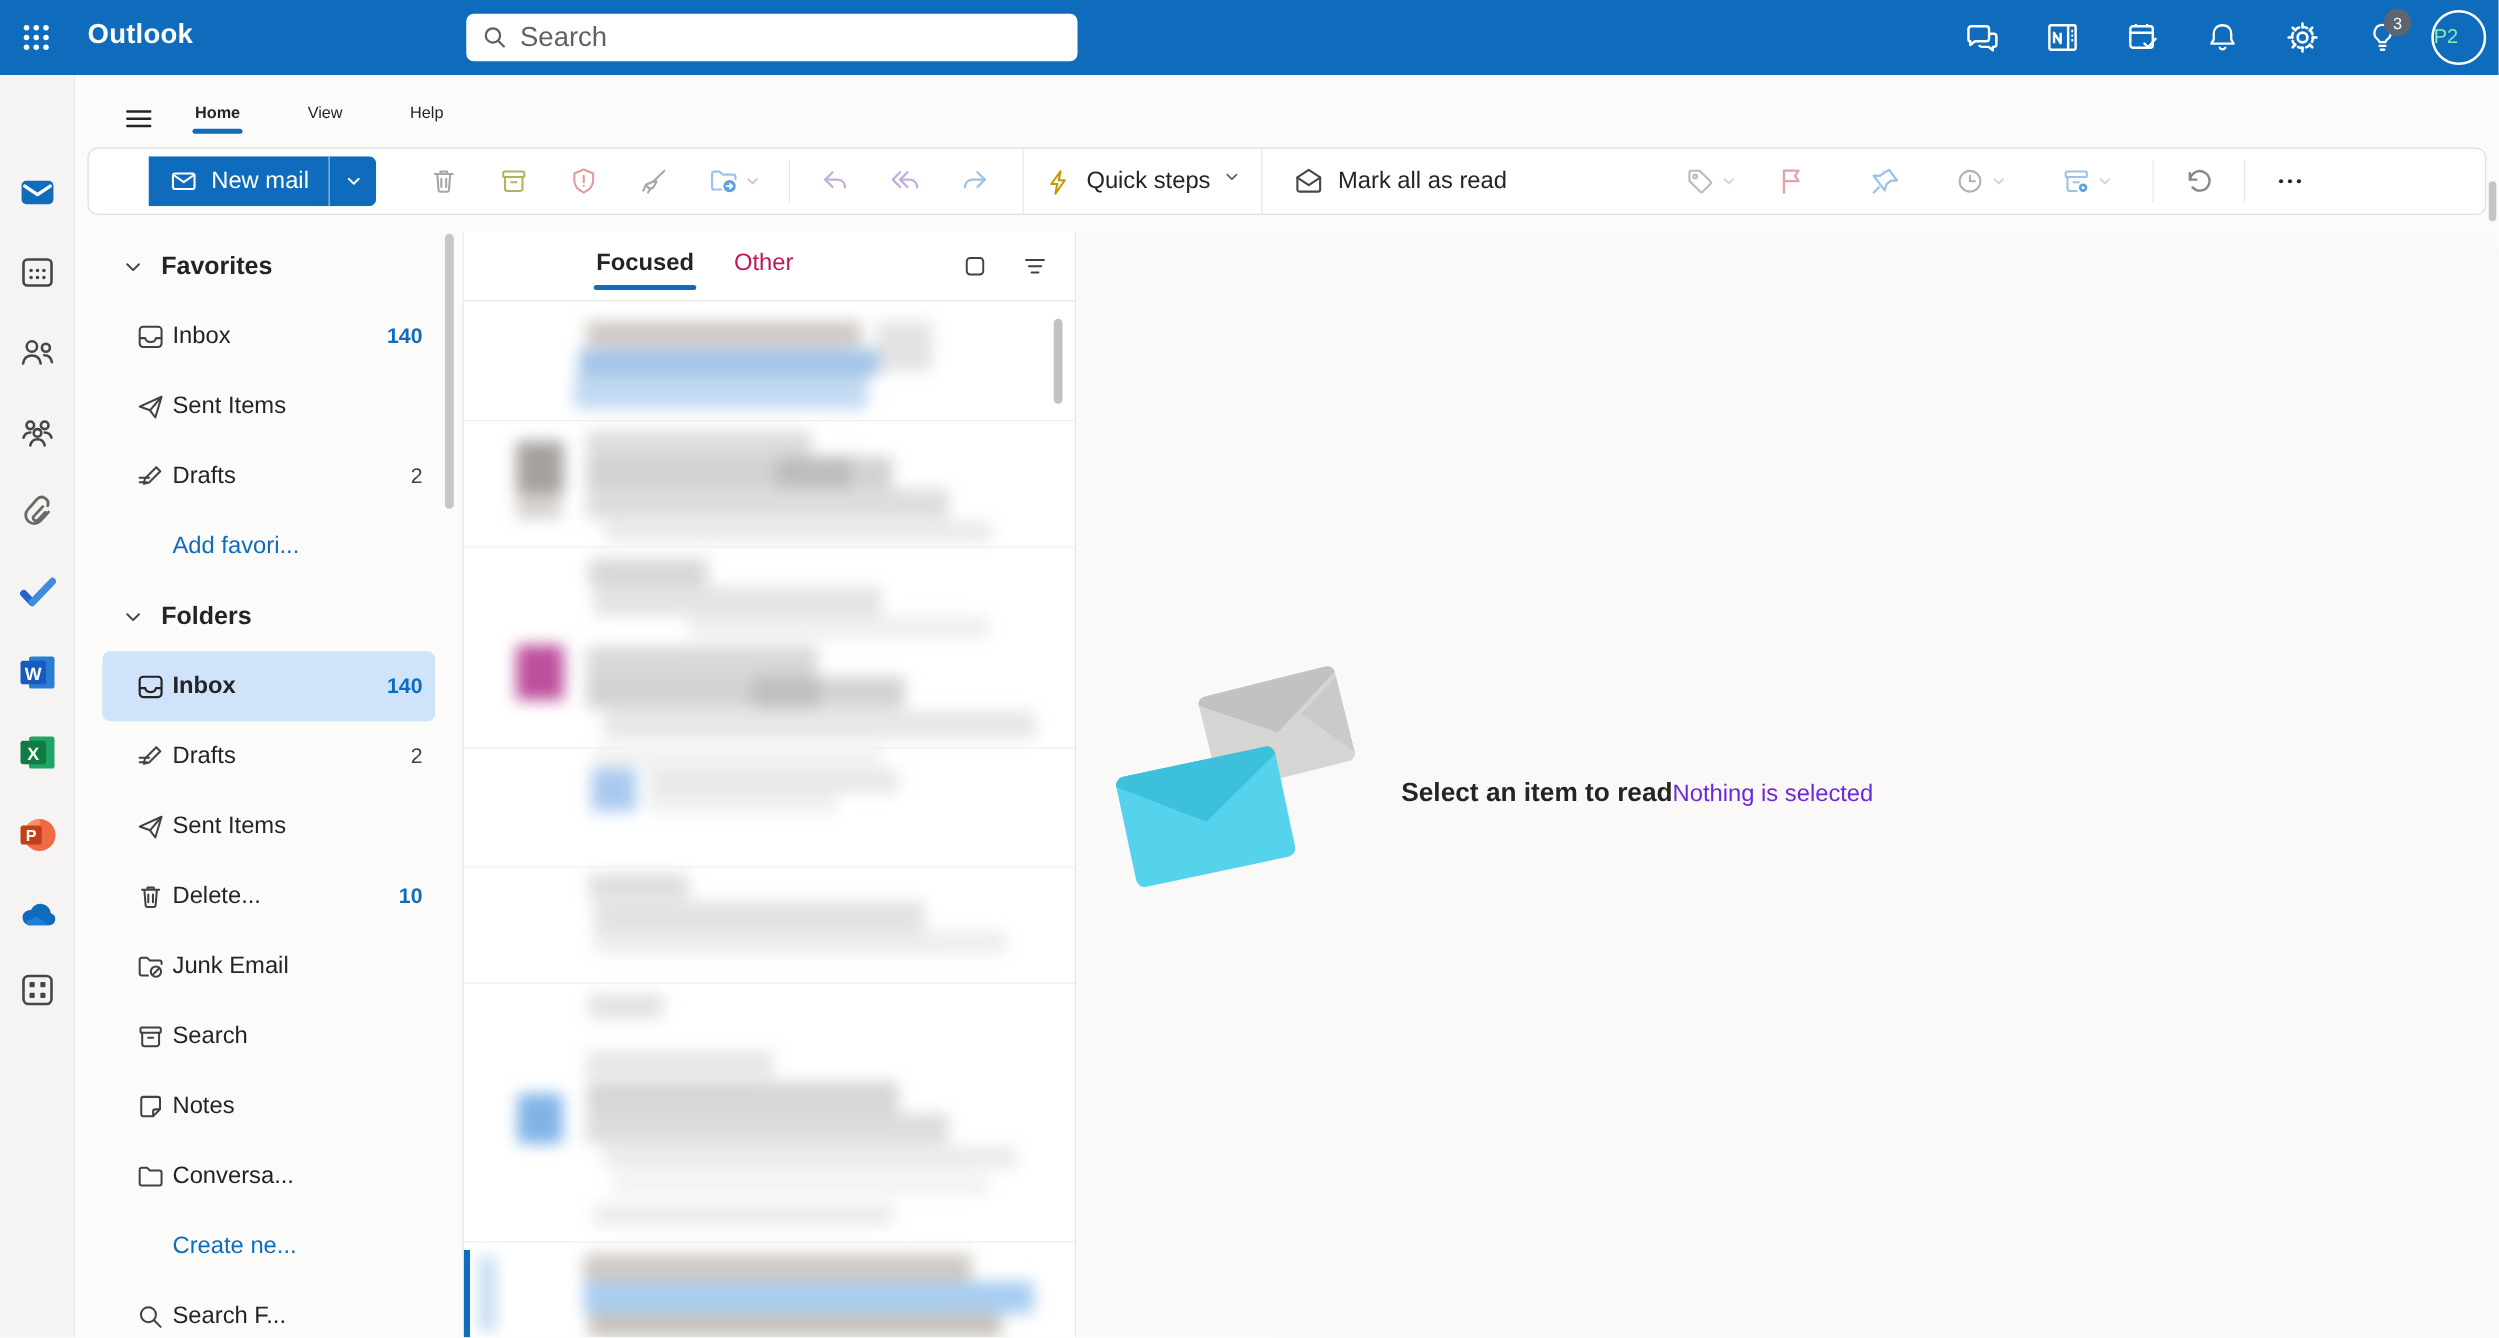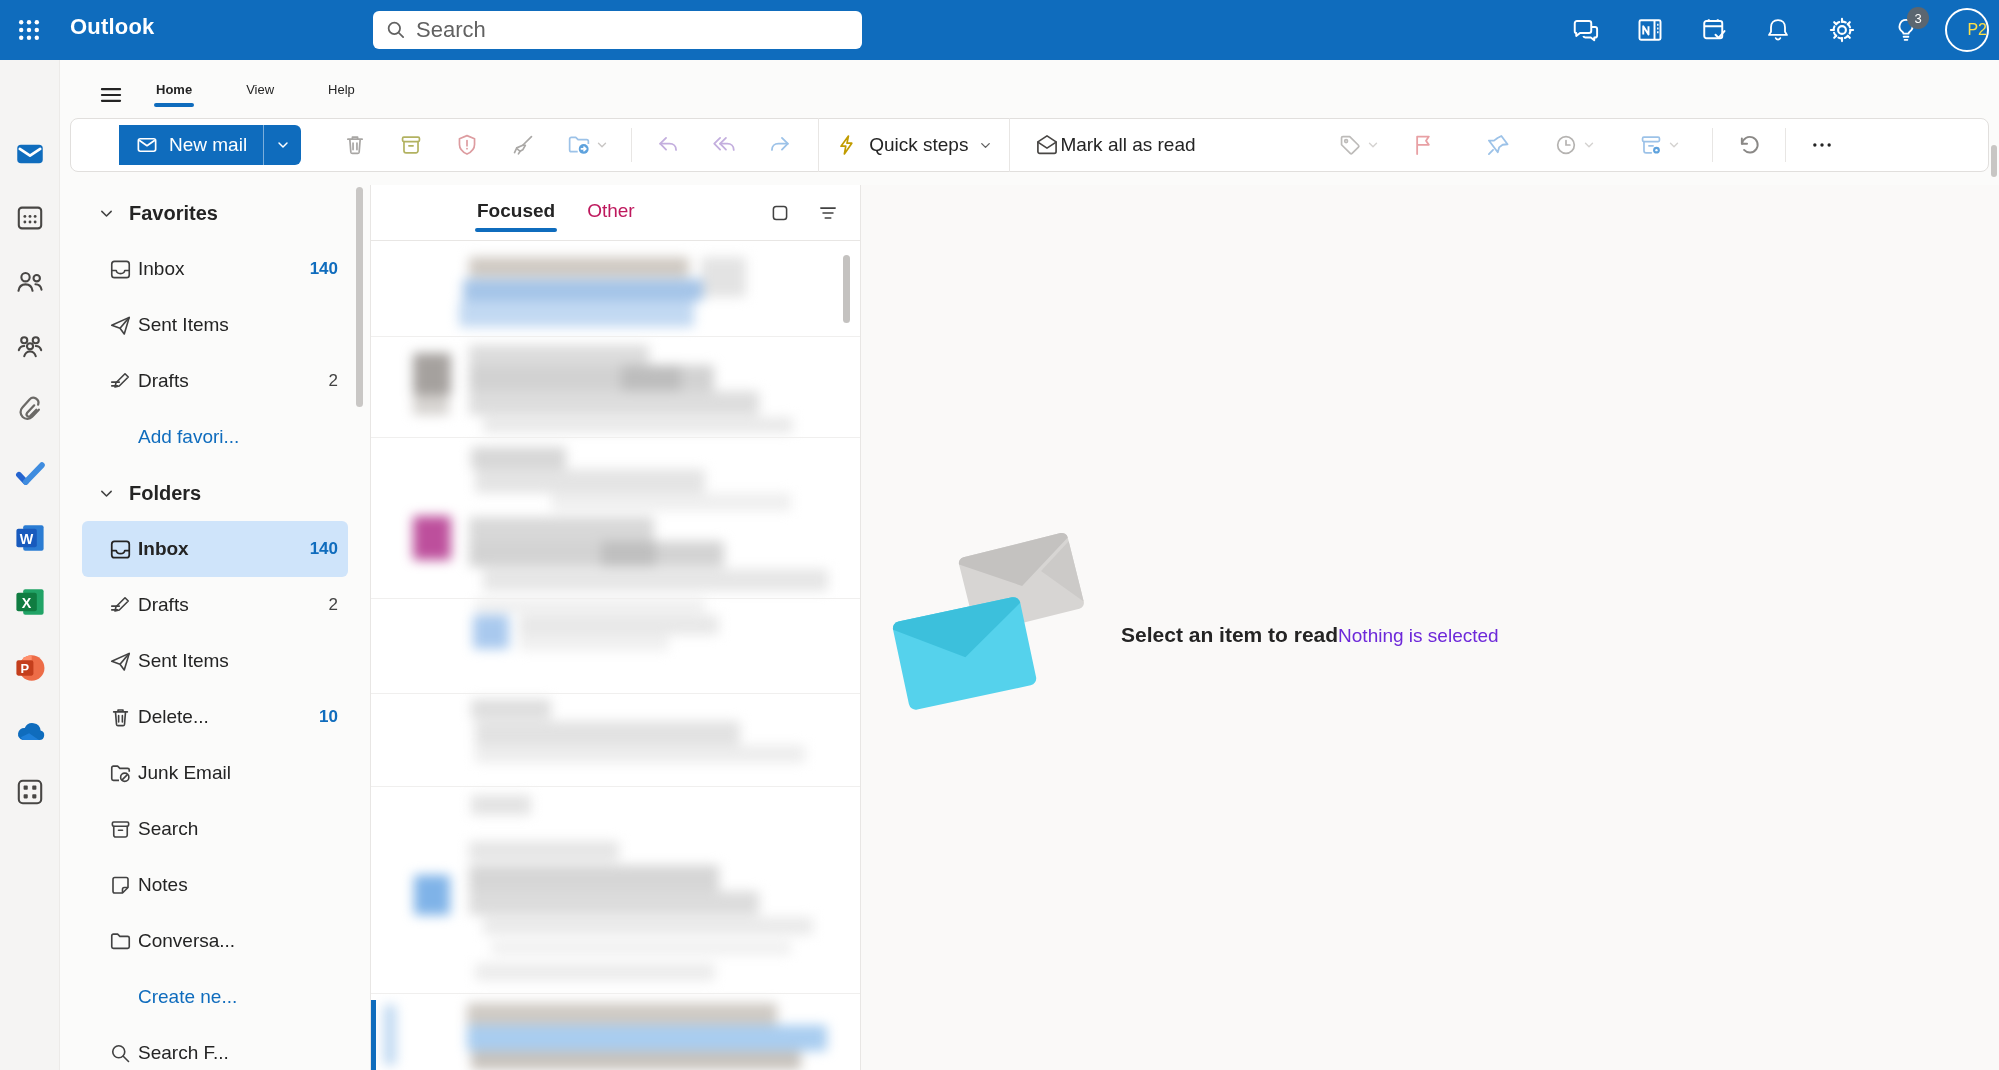--- a/index.html
+++ b/index.html
@@ -11,44 +11,44 @@
   
   .tophdr { position:absolute; left:0; top:0; width:1999px; height:60px; background:var(--accent); display:flex; align-items:center; }
   .waffle-btn { position:absolute; left:8px; top:10px; width:42px; height:40px; display:flex; align-items:center; justify-content:center; cursor:pointer; }
   .app-name { position:absolute; left:70px; top:14px; color:#fff; font-size:22px; font-weight:bold; letter-spacing:.2px; }
   .searchbox { position:absolute; left:373px; top:11px; width:489px; height:38px; background:#fff; border-radius:6px; display:flex; align-items:center; padding:0 12px; gap:9px; }
   .searchbox input { border:none; outline:none; font-size:22px; color:#14532d; flex:1; font-family:Liberation Sans, sans-serif; background:transparent; }
   .searchbox input::placeholder { color:#616161; }
   .hdr-right { position:absolute; right:10px; top:0; height:60px; display:flex; align-items:center; gap:14px; }
   .hbtn { width:50px; height:50px; display:flex; align-items:center; justify-content:center; position:relative; cursor:pointer; border-radius:6px; }
   .badge { position:absolute; top:2px; right:2px; min-width:22px; height:22px; border-radius:11px; background:var(--badge_bg); color:#fff; font-size:13px; display:flex; align-items:center; justify-content:center; }
-  .avatar { width:44px; height:44px; border-radius:50%; border:2px solid #fff; color:#fde047; display:flex; align-items:center; justify-content:flex-end; font-size:16px; cursor:pointer; }
+  .avatar { width:44px; height:44px; border-radius:50%; border:2px solid #fff; color:#86efac; display:flex; align-items:center; justify-content:flex-start; font-size:16px; cursor:pointer; }
 
   
   .rail { position:absolute; left:0; top:60px; width:60px; height:1010px; background:#f5f4f3; border-right:1px solid #eceae8; }
   .rail .rbtn { position:absolute; left:0; width:60px; height:52px; display:flex; align-items:center; justify-content:center; cursor:pointer; }
 
   
   .ribbon { position:absolute; left:60px; top:60px; width:1939px; height:125px; background:#fbfbfa; }
   .hamburger { position:absolute; left:30px; top:16px; width:42px; height:38px; display:flex; align-items:center; justify-content:center; cursor:pointer; border-radius:4px; }
   .tabs { position:absolute; left:82px; top:12px; display:flex; gap:26px; }
   .tab { font-size:13px; color:#242424; padding:10px 14px 14px; position:relative; cursor:pointer; }
   .tab.active { font-weight:bold; }
   .tab.active::after { content:""; position:absolute; left:12px; right:12px; bottom:4px; height:4px; border-radius:2px; background:var(--accent); }
 
   .toolbar { position:absolute; left:10px; top:58px; width:1919px; height:54px; background:#fff; border:1px solid #e1dfdd; border-radius:8px; display:flex; align-items:center; padding:0 8px; }
   .nm-split { display:flex; height:40px; border-radius:6px; overflow:hidden; margin-right:26px; cursor:pointer;padding-left:40px; }
   .nm-main { background:var(--accent); color:#fff; display:flex; align-items:center; gap:10px; padding:0 16px; font-size:19px; }
   .nm-arrow { background:var(--accent); border-left:1px solid rgba(255,255,255,.45); width:38px; display:flex; align-items:center; justify-content:center; }
   .tbtn { width:42px; height:40px; display:flex; align-items:center; justify-content:center; border-radius:4px; cursor:pointer; margin:0 7px; }
   .tbtn.wchev { width:58px; gap:3px; }
   .tsep { width:1px; height:34px; background:#e8e6e4; margin:0 8px; }
-  .qsteps { height:54px; display:flex; align-items:center; gap:10px; padding:0 16px; border-left:1px solid #e8e6e4; border-right:1px solid #e8e6e4; margin:0 10px; cursor:pointer; }
+  .qsteps { height:54px; display:flex; gap:10px; padding:16px 16px; border-left:1px solid #e8e6e4; border-right:1px solid #e8e6e4; margin:0 10px; cursor:pointer; }
   .qsteps .lbl, .markall .lbl { font-size:19px; color:#242424; }
-  .markall { display:flex; align-items:center; padding:0 14px; height:40px; border-radius:4px; cursor:pointer; }
+  .markall { display:flex; align-items:center; gap:10px; padding:0 14px; height:40px; border-radius:4px; cursor:pointer; }
 
   
   .fpane { position:absolute; left:60px; top:185px; width:310px; height:885px; background:#fbfbfa; }
   .fpane-inner { position:absolute; left:10px; top:0; width:290px; }
   .sechdr { height:56px; display:flex; align-items:center; gap:14px; padding-left:28px; cursor:pointer; }
   .sechdr .st { font-size:20px; font-weight:bold; color:#242424; }
   .frow { height:56px; display:flex; align-items:center; margin:0 12px; padding:0 10px 0 56px; border-radius:6px; cursor:pointer; position:relative; }
   .frow.sel { background:var(--selected_folder_bg); }
   .frow .fico { position:absolute; left:26px; }
   .flabel { font-size:19px; color:#242424; flex:1; white-space:nowrap; overflow:hidden; }

